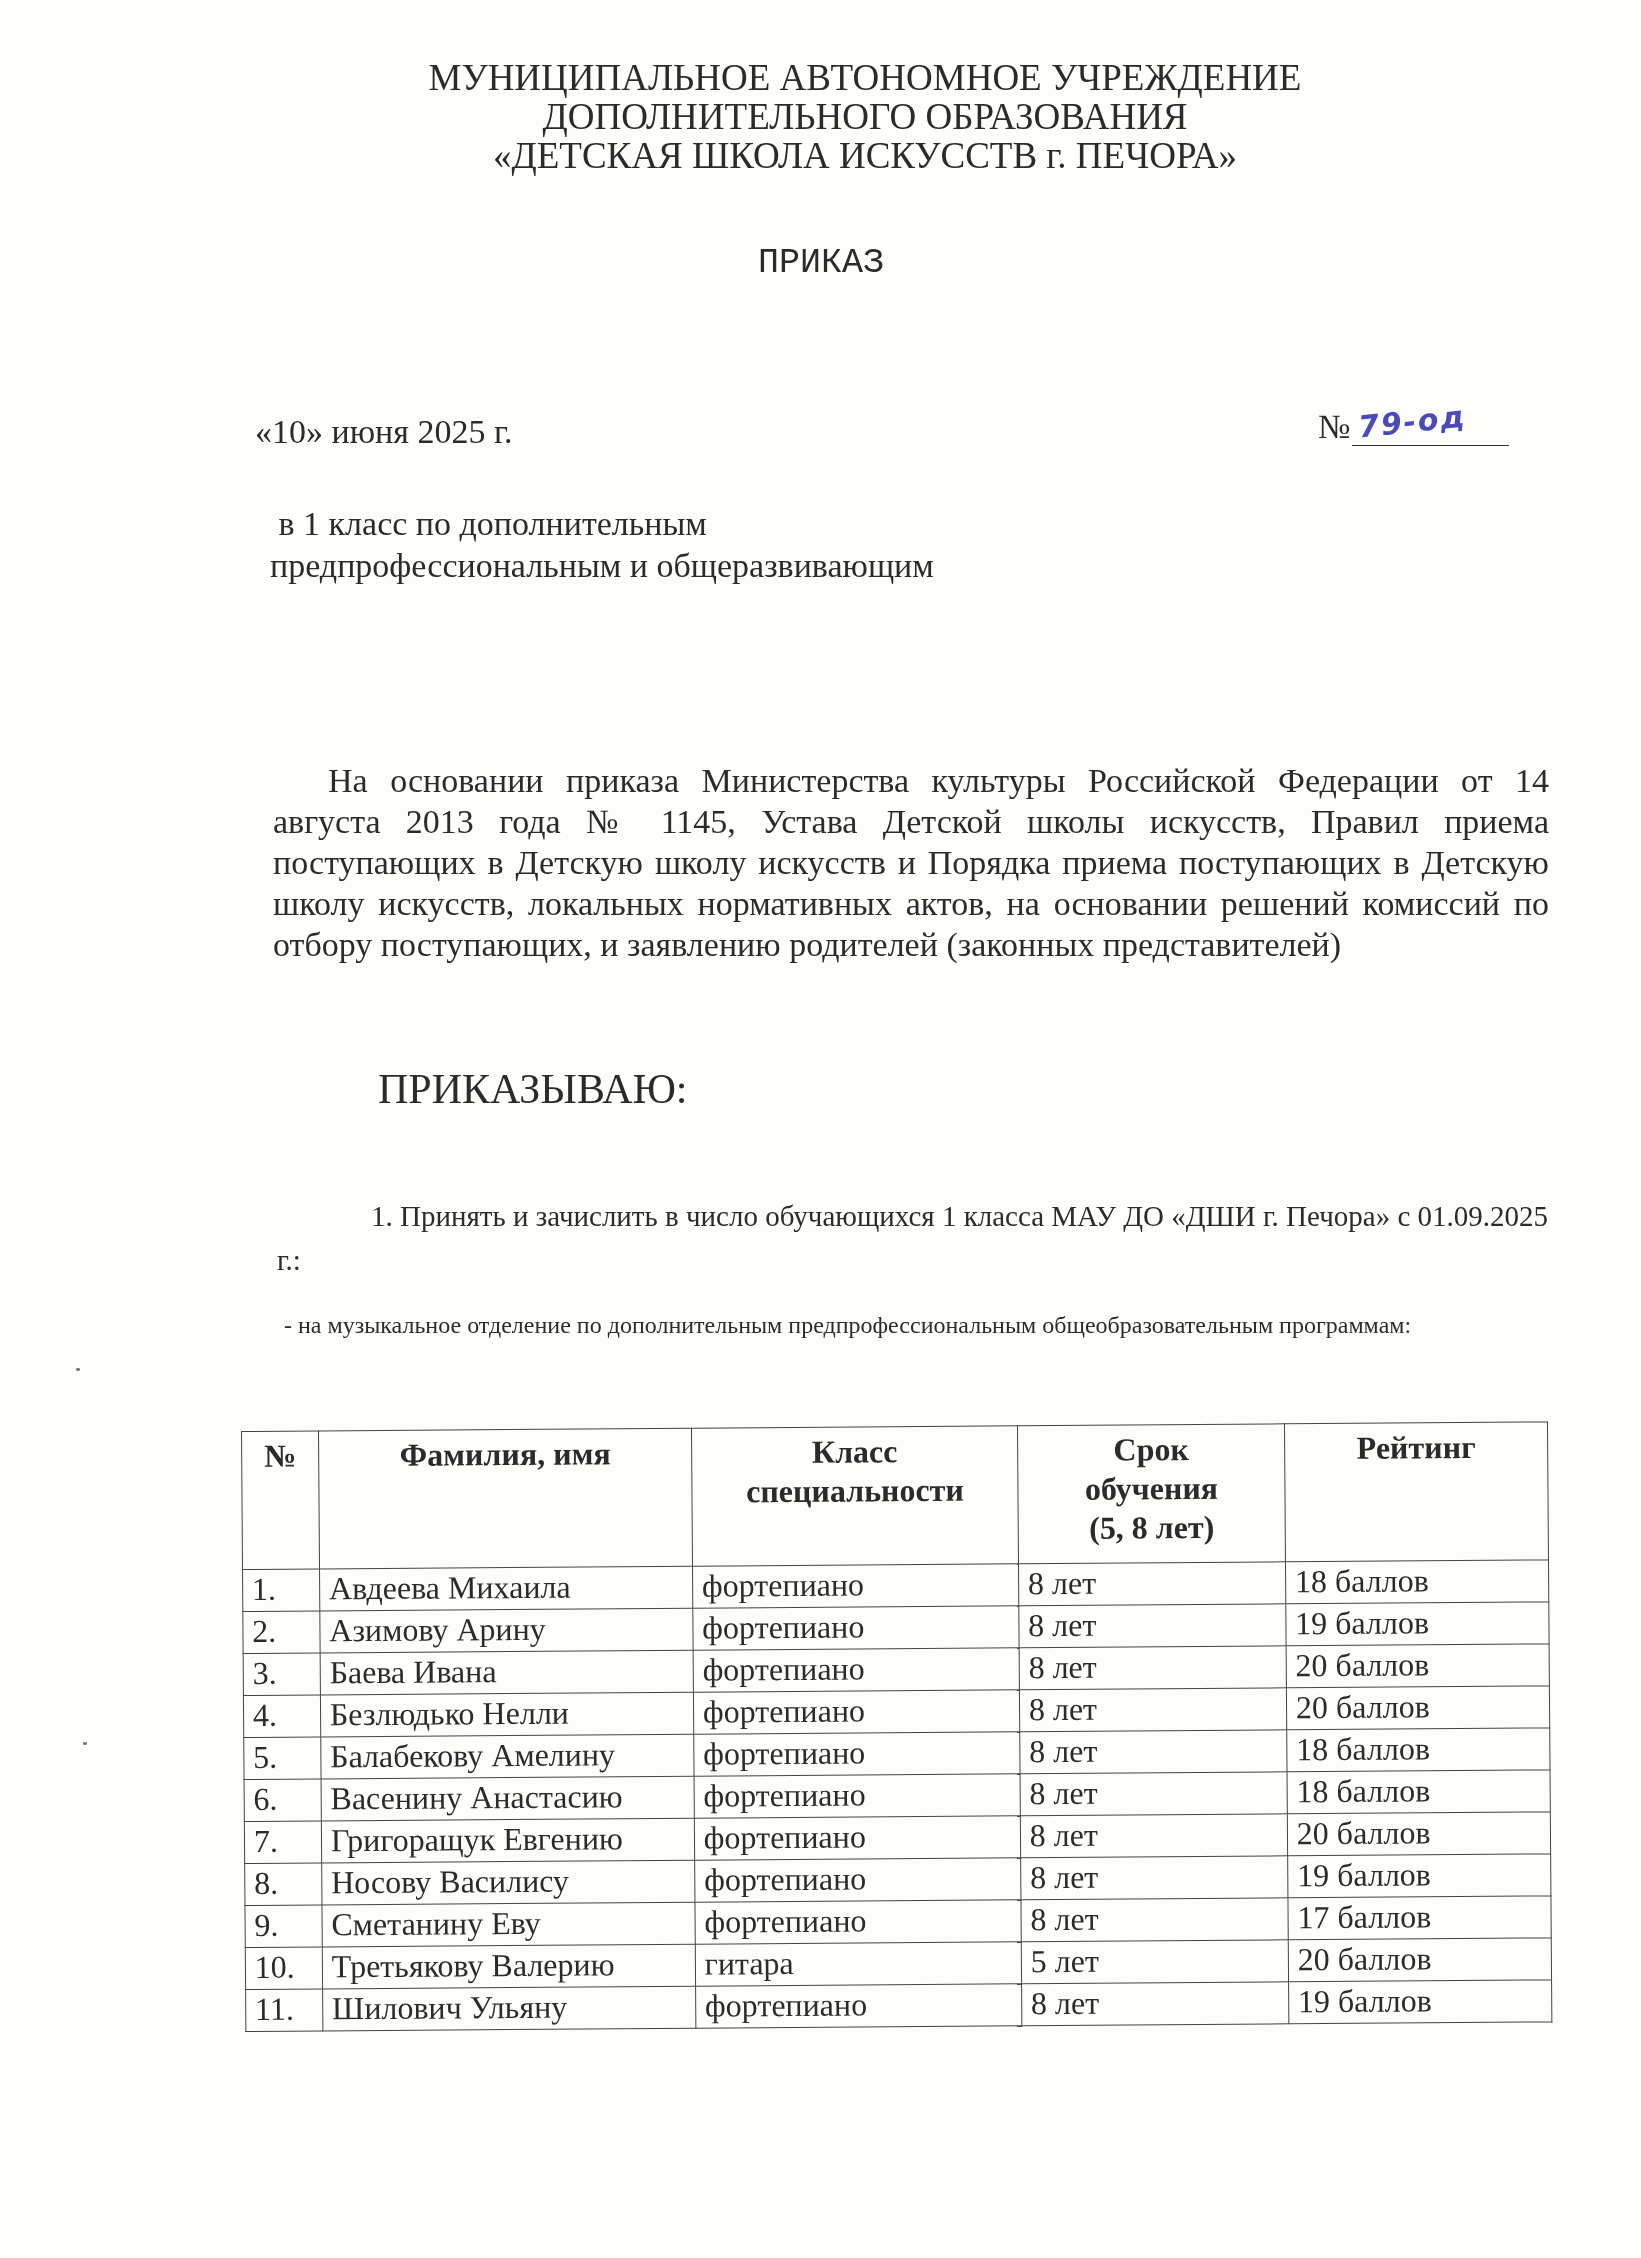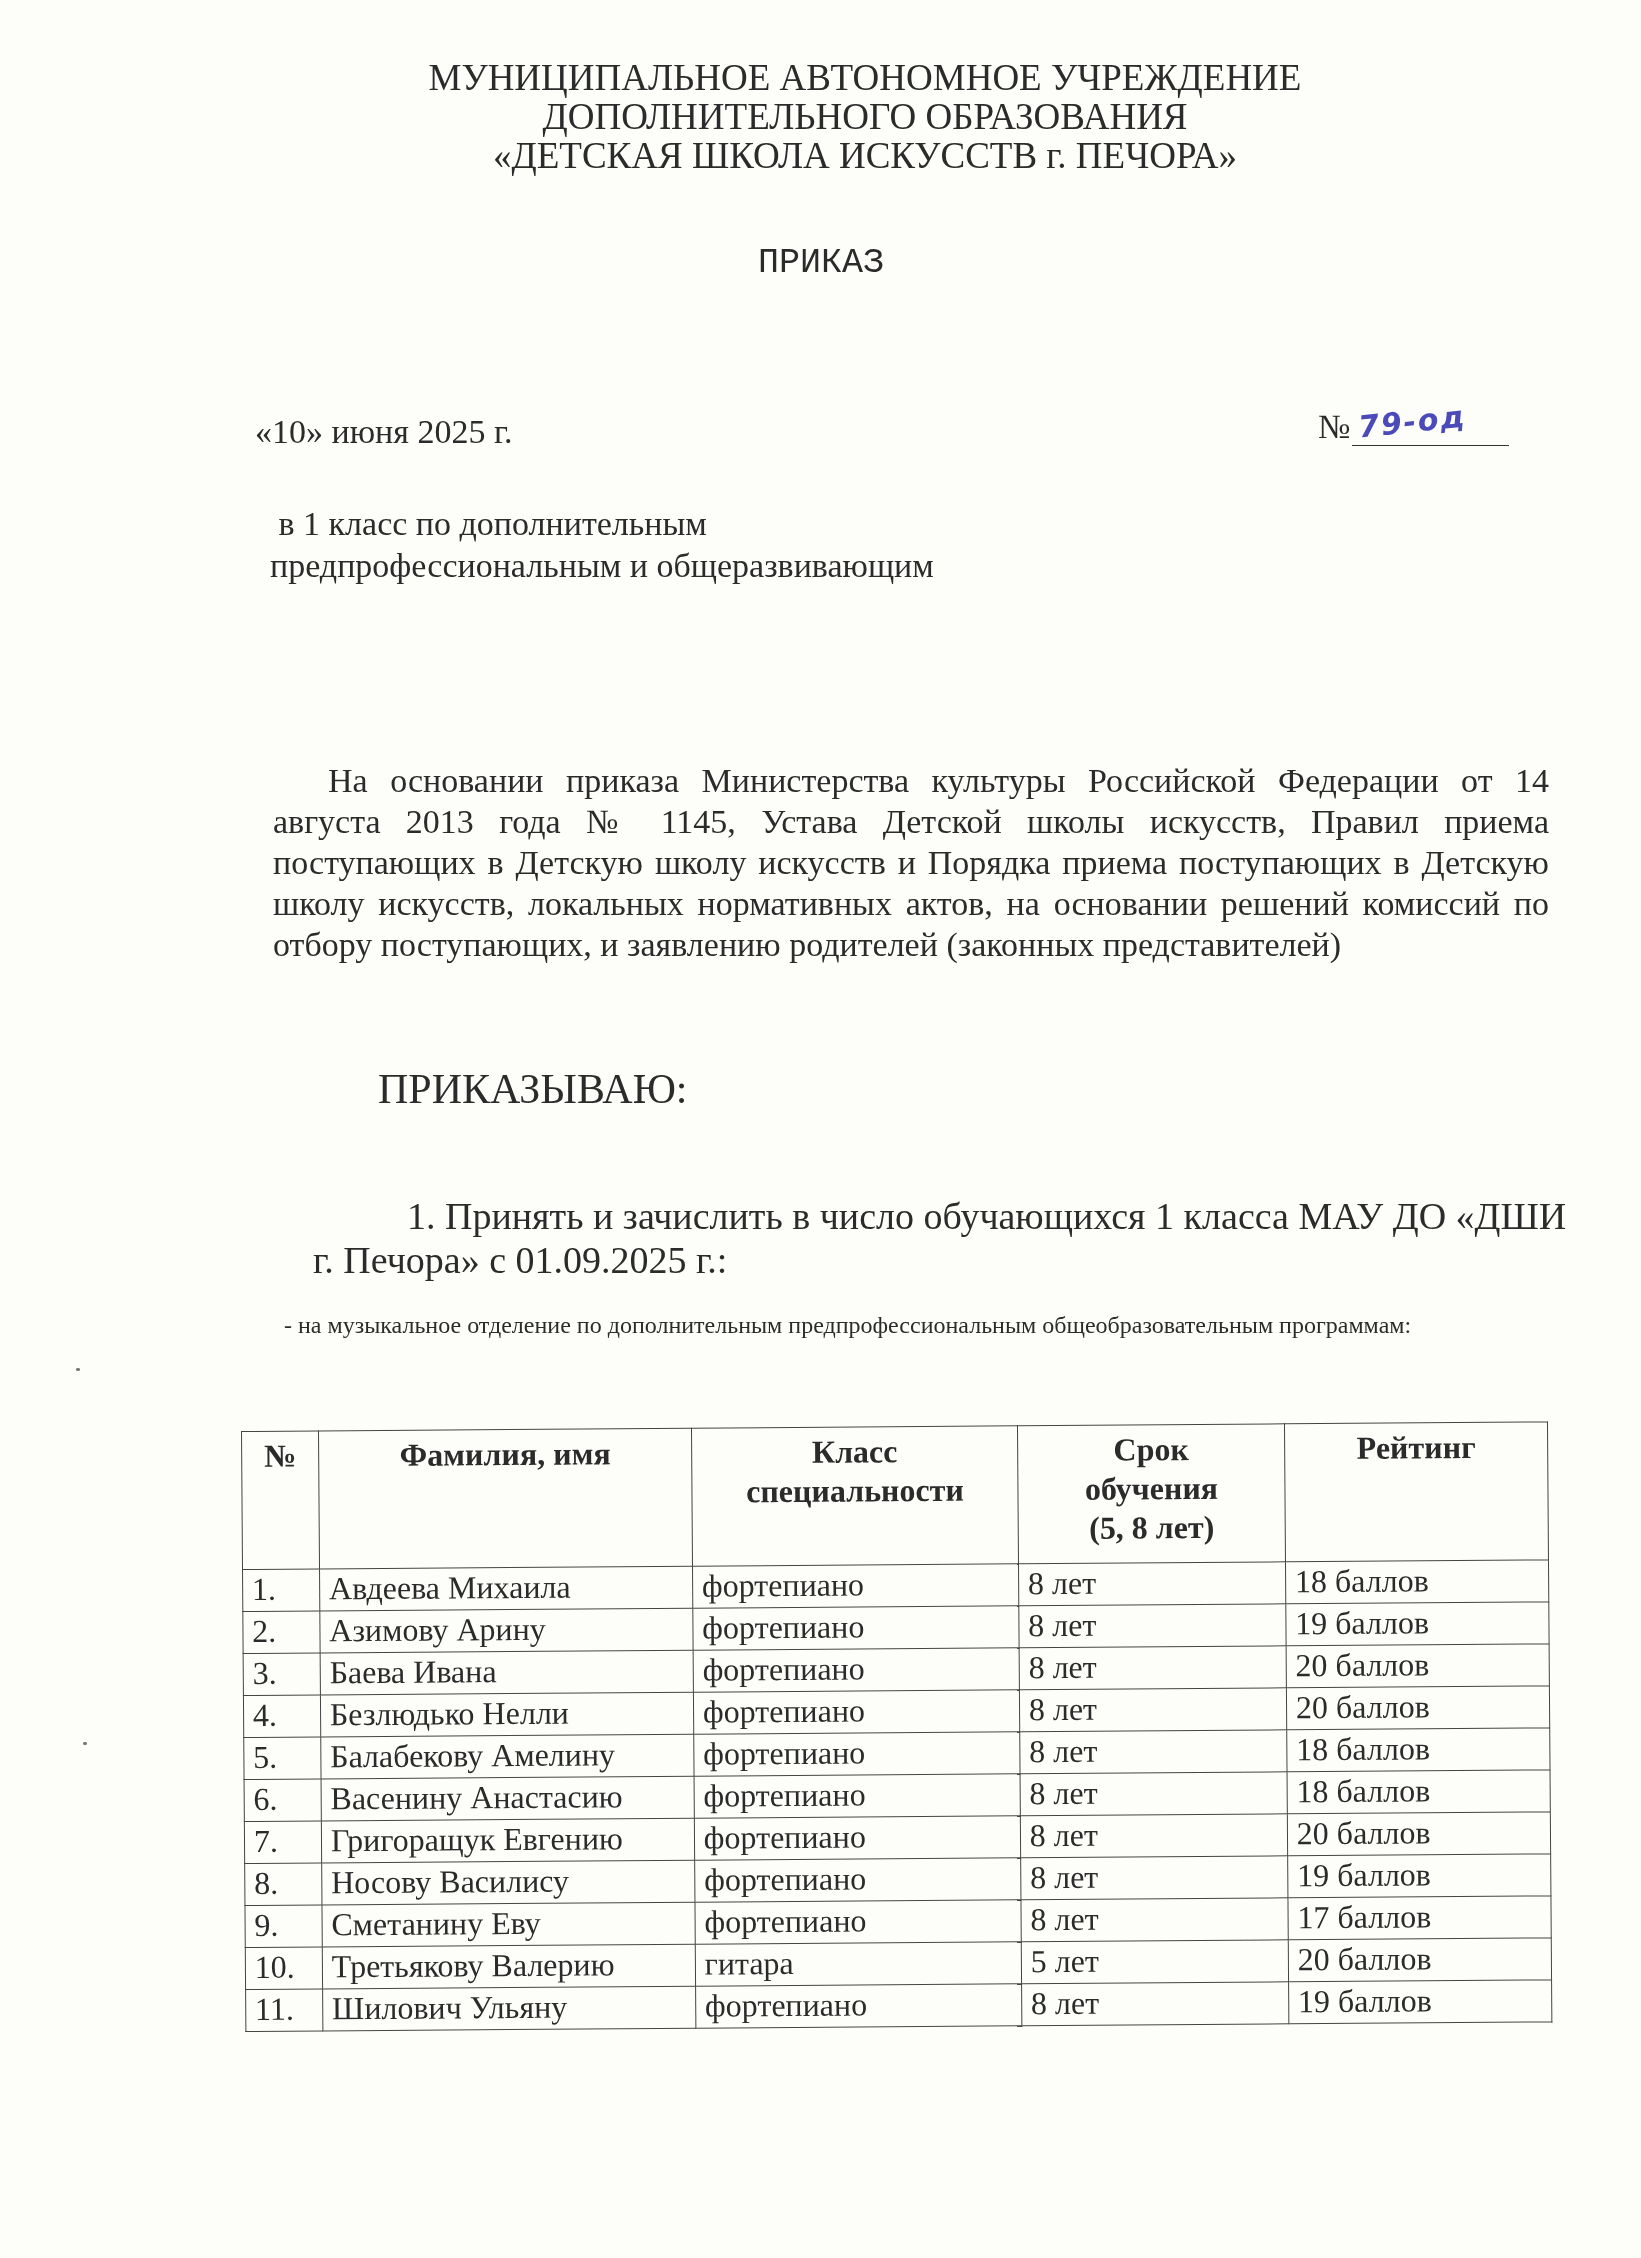--- a/index.html
+++ b/index.html
@@ -39,21 +39,21 @@
     }
     .subject div { white-space: pre; }
     .body-para {
       position: absolute; left: 273px; top: 760px; width: 1276px;
       font-size: 34px; line-height: 41px; text-align: justify;
       text-indent: 55px;
     }
     .order-word { position: absolute; left: 378px; top: 1065px; font-size: 42px; text-align: right; }
     .item1 {
       position: absolute; left: 277px; top: 1194px; width: 1279px;
-      font-size: 38px; line-height: 44px; text-indent: 94px; margin-left: 36px;
+      font-size: 29px; line-height: 44px; text-indent: 94px;
     }
     .dept {
       position: absolute; left: 277px; top: 1304px; width: 1253px;
       font-size: 24px; line-height: 42px; text-indent: 7px; font-family: Liberation Serif, serif;
     }
     table.roster {
       position: absolute; left: 241px; top: 1431px; width: 1307px;
       border-collapse: collapse; font-size: 32px;
       transform: rotate(-0.42deg); transform-origin: left top;
     }

